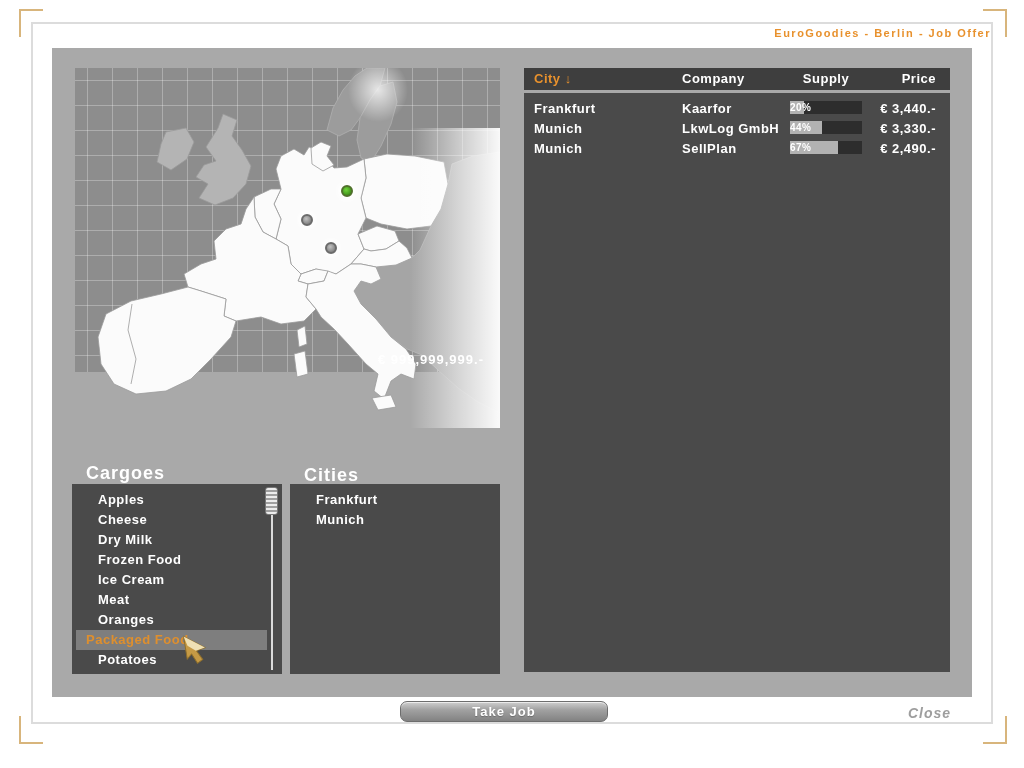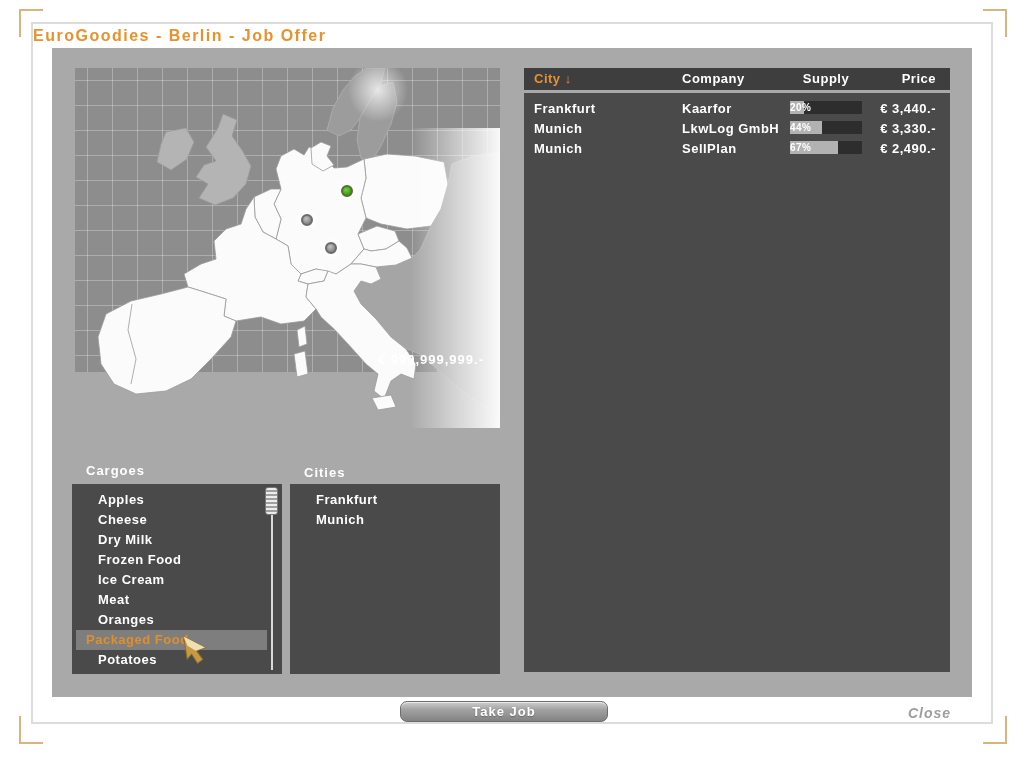--- a/index.html
+++ b/index.html
@@ -8,22 +8,22 @@
 
   
   .corner{position:absolute;width:22px;height:26px;border:0 solid #d8b57c;}
   .corner.tl{left:19px;top:9px;border-left-width:2px;border-top-width:2px;}
   .corner.tr{right:17px;top:9px;border-right-width:2px;border-top-width:2px;}
   .corner.bl{left:19px;bottom:24px;border-left-width:2px;border-bottom-width:2px;}
   .corner.br{right:17px;bottom:24px;border-right-width:2px;border-bottom-width:2px;}
 
   
   #window{position:absolute;left:31px;top:22px;width:958px;height:698px;border:2px solid #dcdcdc;background:#fff;}
-  #title{position:absolute;left:0;top:3px;width:100%;text-align:left;
-         color:#E8912D;font-size:16px;font-weight:bold;letter-spacing:1.5px;}
+  #title{position:absolute;left:0;top:3px;width:100%;text-align:right;
+         color:#E8912D;font-size:11px;font-weight:bold;letter-spacing:1.5px;}
 
   
   #panel{position:absolute;left:19px;top:24px;width:920px;height:649px;background:#A9A9A9;}
 
   
   #map{position:absolute;left:23px;top:20px;width:425px;height:304px;background:#8D8D8D;
        background-image:linear-gradient(rgba(255,255,255,.28) 1px,transparent 1px),
                         linear-gradient(90deg,rgba(255,255,255,.28) 1px,transparent 1px);
        background-size:25px 25px;background-position:12px 12px;}
   #map svg{position:absolute;left:0;top:0;}
@@ -44,21 +44,21 @@
   .c-supply{left:266px;width:72px;text-align:center;}
   .c-price{right:14px;width:110px;text-align:right;}
   .thead .c-city{color:#E8912D;}
   .trow{position:relative;height:20px;}
   .sbar{position:absolute;left:266px;top:3px;width:72px;height:13px;background:#2D2D2D;}
   .sfill{position:absolute;left:0;top:0;bottom:0;background:#B2B2B2;}
   .spct{position:absolute;left:0;top:0;width:100%;text-align:left;color:#fff;
         font-size:10px;font-weight:bold;line-height:13px;letter-spacing:.5px;}
 
   
-  .box-label{position:absolute;color:#fff;font-size:13px;font-weight:bold;letter-spacing:1px;}
+  .box-label{position:absolute;color:#fff;font-size:18px;font-weight:bold;letter-spacing:1px;}
   #cargoes-label{left:34px;top:415px;}
   #cities-label{left:252px;top:417px;}
   .listbox{position:absolute;top:436px;width:210px;height:190px;background:#4A4A4A;}
   #cargoes-list{left:20px;}
   #cities-list{left:238px;}
   .items{position:absolute;left:0;top:6px;right:0;}
   .litem{height:20px;line-height:20px;padding-left:26px;color:#fff;font-size:13px;font-weight:bold;letter-spacing:.5px;}
   .litem.selected{background:#7E7E7E;color:#DE8F2E;margin-left:4px;margin-right:15px;padding-left:10px;}
   .sb-track{position:absolute;right:9px;top:4px;bottom:4px;width:2px;background:#DADADA;}
   .sb-thumb{position:absolute;right:4px;top:3px;width:11px;height:26px;border:1px solid #777;border-radius:3px;

